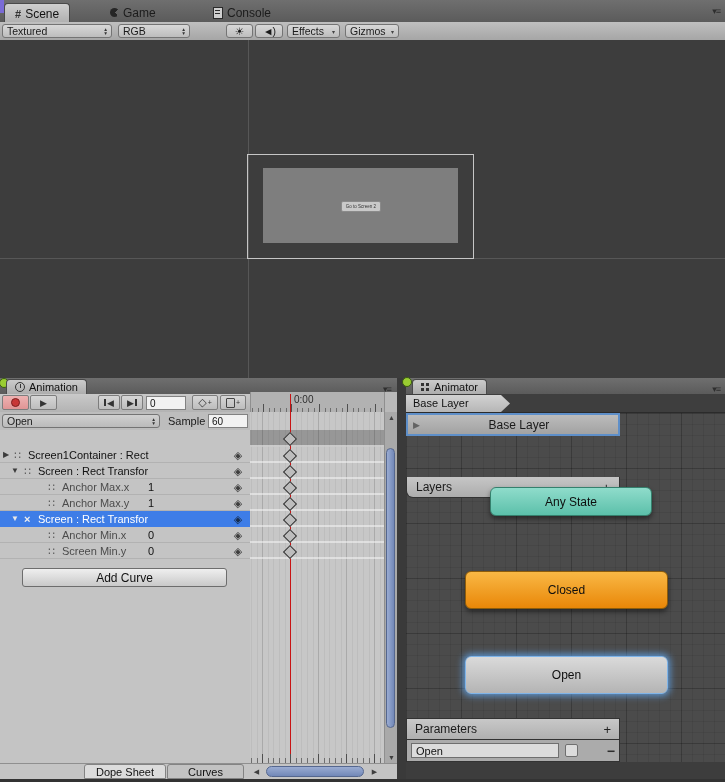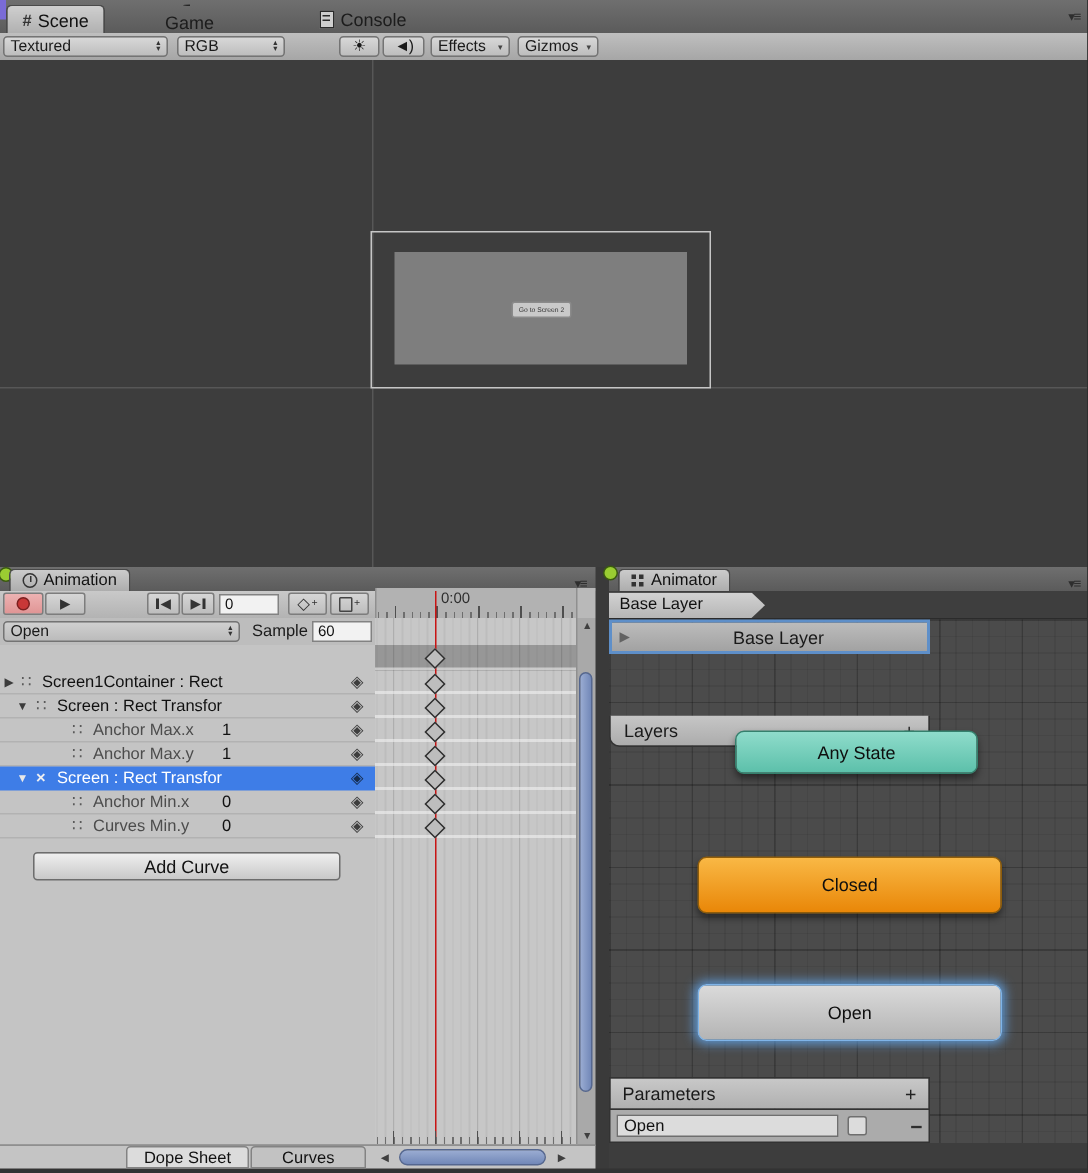--- a/index.html
+++ b/index.html
@@ -162,21 +162,21 @@
 <body>
 
 <div id="app" class="nosel">
 
   <div class="abs top-strip">
     <div class="abs purple-notch"></div>
     <div class="abs tab active" style="left:4px;">
       <span class="icon-hash">#</span>
       <span>Scene</span>
     </div>
-    <div class="abs tab inactive" style="left:100px;flex-direction:column;">
+    <div class="abs tab inactive" style="left:100px;">
       <span class="icon-pacman"></span>
       <span>Game</span>
     </div>
     <div class="abs tab inactive" style="left:203px;">
       <span class="icon-doc"></span>
       <span>Console</span>
     </div>
     <div class="abs panel-menu" style="right:5px;top:6px;">▾≡</div>
   </div>
 
@@ -317,21 +317,21 @@
     <span class="pkey">◈</span>
   </div>
   <div class="abs prop-row" style="top:527px;">
     <span class="picon" style="left:48px;">∷</span>
     <span class="plabel childlbl" style="left:62px;">Anchor Min.x</span>
     <span class="pvalue">0</span>
     <span class="pkey">◈</span>
   </div>
   <div class="abs prop-row" style="top:543px;">
     <span class="picon" style="left:48px;">∷</span>
-    <span class="plabel childlbl" style="left:62px;">Curves Min.y</span>
+    <span class="plabel childlbl" style="left:62px;">Screen Min.y</span>
     <span class="pvalue">0</span>
     <span class="pkey">◈</span>
   </div>
 
   <div class="abs addcurve">Add Curve</div>
 
   <div class="abs tl-ruler">
     <span class="tl-time">0:00</span>
   </div>
   <div class="abs tl-body"></div>

